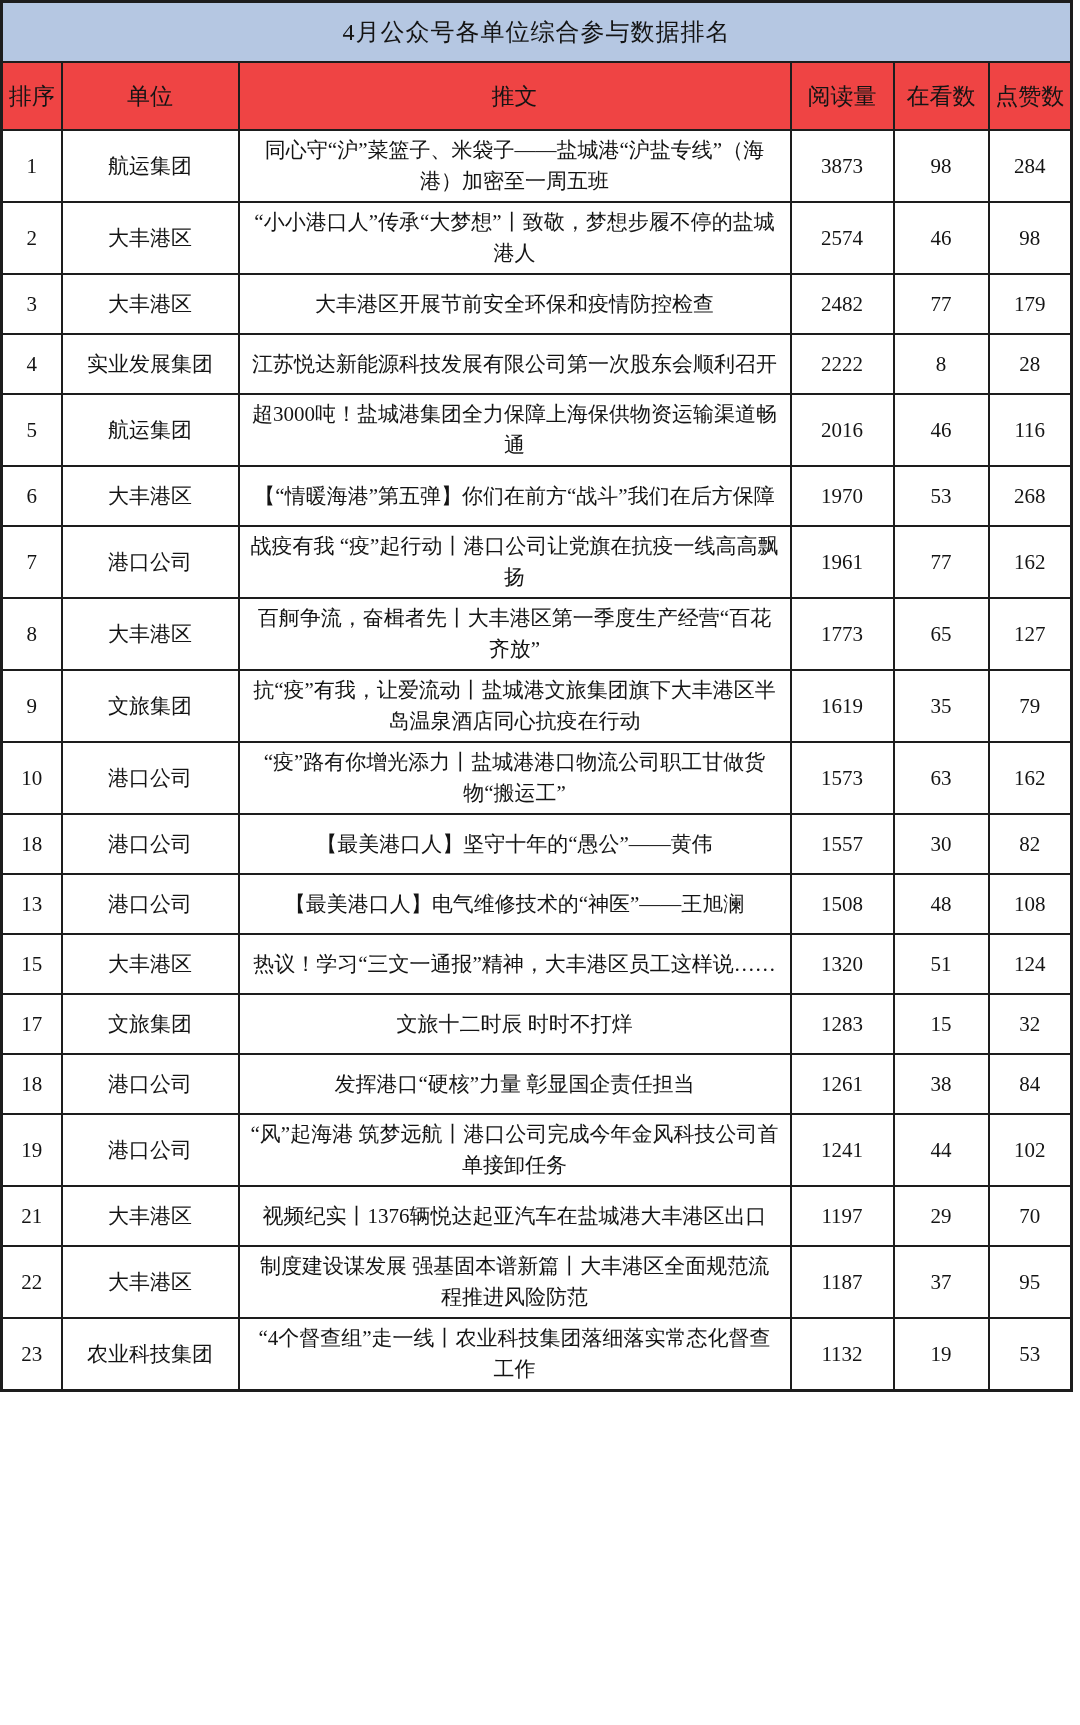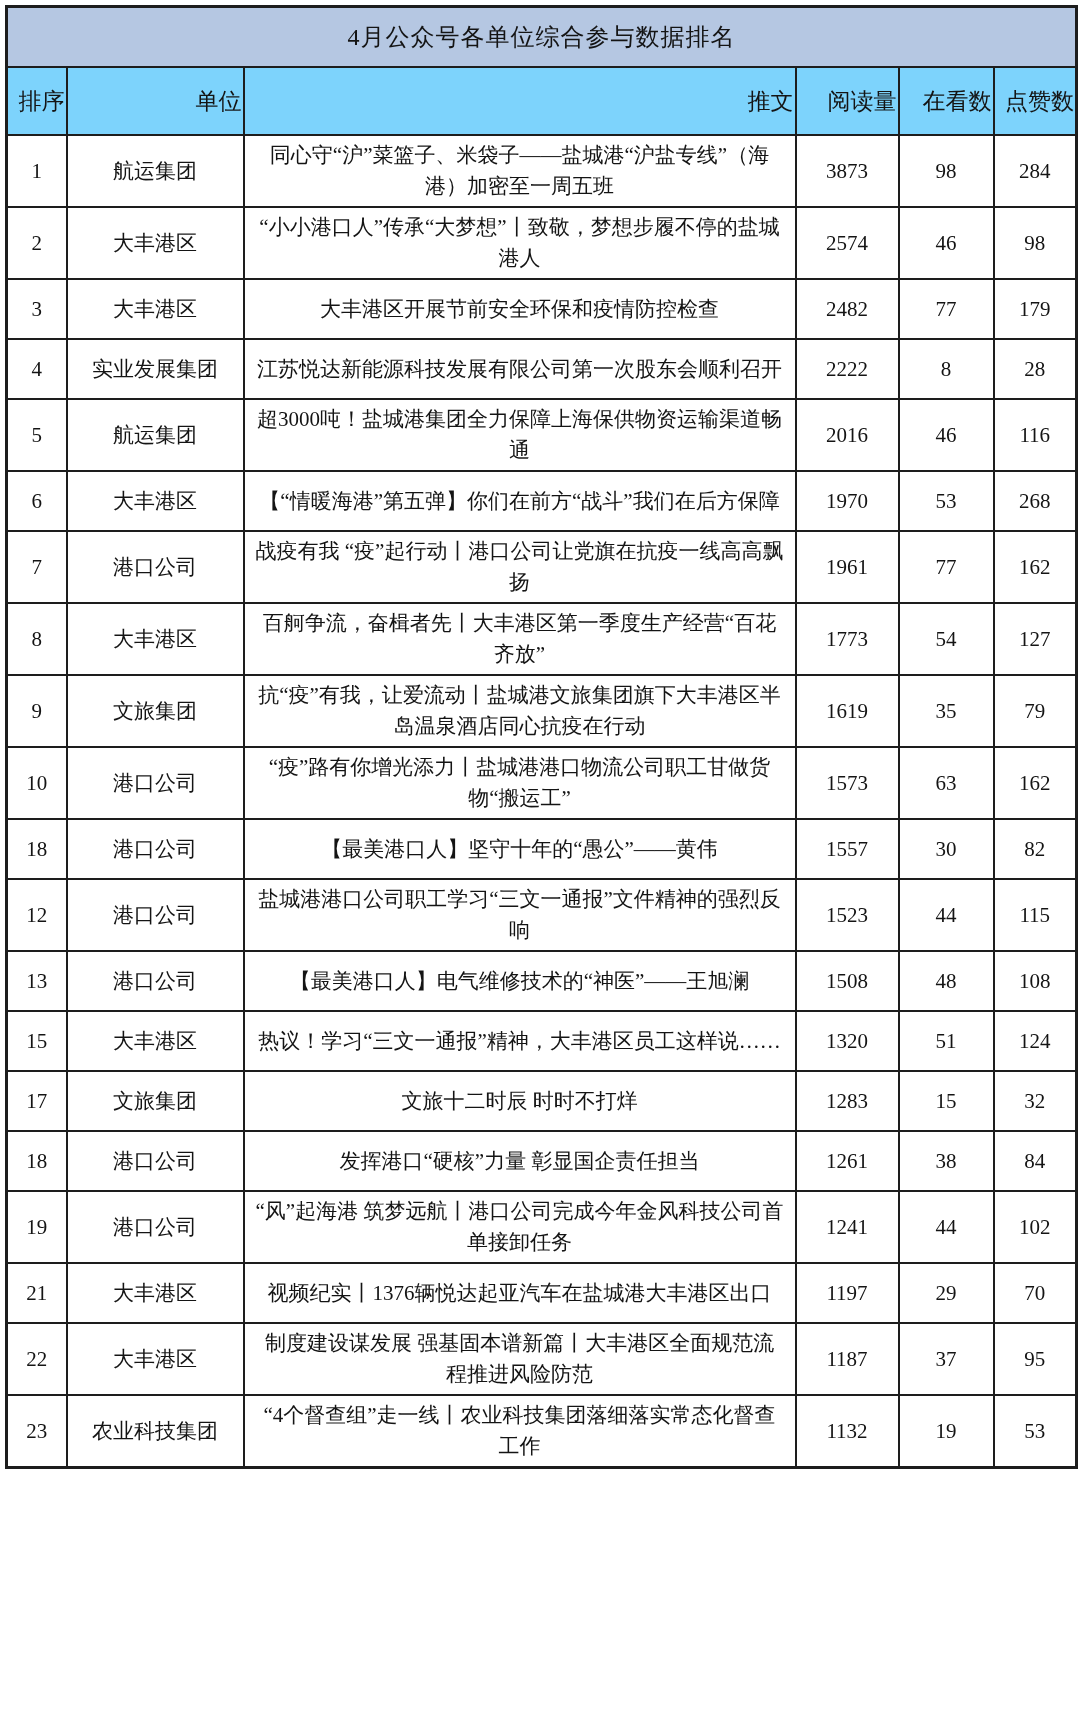--- a/index.html
+++ b/index.html
@@ -5,21 +5,20 @@
   html, body {
     margin: 0;
     padding: 0;
     background: #ffffff;
     width: 1080px;
     font-family: "Liberation Serif", "DejaVu Serif", serif;
     color: #141414;
   }
   .page {
     width: 1070px;
-    padding: 5px;
   }
   table.rank-table {
     border-collapse: collapse;
     table-layout: fixed;
     width: 1070px;
     border: 3px solid #1d1d1d;
   }
   .rank-table th, .rank-table td {
     border: 2px solid #1d1d1d;
     text-align: center;
@@ -27,25 +26,24 @@
     overflow: hidden;
   }
   .title-cell {
     background: #b5c7e2;
     height: 56px;
     font-size: 24px;
     font-weight: normal;
     letter-spacing: 1px;
   }
   .header-row th {
-    background: #7dd3fc;
+    background: #ef4444;
     height: 64px;
     font-size: 23px;
     font-weight: normal;
-    text-align: right;
   }
   tbody tr.body-row {
     height: 60px;
     background: #ffffff;
   }
   tbody td {
     font-size: 21px;
     line-height: 31px;
     padding: 4px 4px;
   }
@@ -140,21 +138,21 @@
           <td class="col-article">战疫有我 “疫”起行动丨港口公司让党旗在抗疫一线高高飘扬</td>
           <td class="col-reads">1961</td>
           <td class="col-views">77</td>
           <td class="col-likes">162</td>
         </tr>
         <tr class="body-row">
           <td class="col-rank">8</td>
           <td class="col-unit">大丰港区</td>
           <td class="col-article">百舸争流，奋楫者先丨大丰港区第一季度生产经营“百花齐放”</td>
           <td class="col-reads">1773</td>
-          <td class="col-views">54</td>
+          <td class="col-views">65</td>
           <td class="col-likes">127</td>
         </tr>
         <tr class="body-row">
           <td class="col-rank">9</td>
           <td class="col-unit">文旅集团</td>
           <td class="col-article">抗“疫”有我，让爱流动丨盐城港文旅集团旗下大丰港区半岛温泉酒店同心抗疫在行动</td>
           <td class="col-reads">1619</td>
           <td class="col-views">35</td>
           <td class="col-likes">79</td>
         </tr>
@@ -168,28 +166,20 @@
         </tr>
         <tr class="body-row">
           <td class="col-rank">18</td>
           <td class="col-unit">港口公司</td>
           <td class="col-article">【最美港口人】坚守十年的“愚公”——黄伟</td>
           <td class="col-reads">1557</td>
           <td class="col-views">30</td>
           <td class="col-likes">82</td>
         </tr>
         <tr class="body-row">
-          <td class="col-rank">12</td>
-          <td class="col-unit">港口公司</td>
-          <td class="col-article">盐城港港口公司职工学习“三文一通报”文件精神的强烈反响</td>
-          <td class="col-reads">1523</td>
-          <td class="col-views">44</td>
-          <td class="col-likes">115</td>
-        </tr>
-        <tr class="body-row">
           <td class="col-rank">13</td>
           <td class="col-unit">港口公司</td>
           <td class="col-article">【最美港口人】电气维修技术的“神医”——王旭澜</td>
           <td class="col-reads">1508</td>
           <td class="col-views">48</td>
           <td class="col-likes">108</td>
         </tr>
         <tr class="body-row">
           <td class="col-rank">15</td>
           <td class="col-unit">大丰港区</td>

